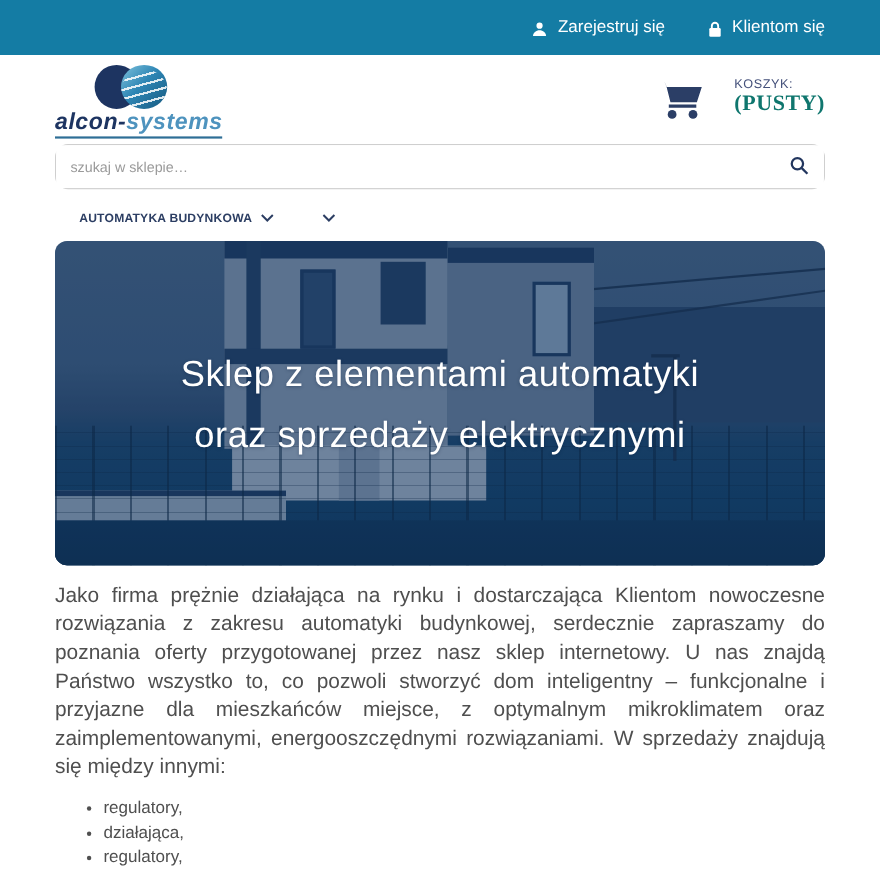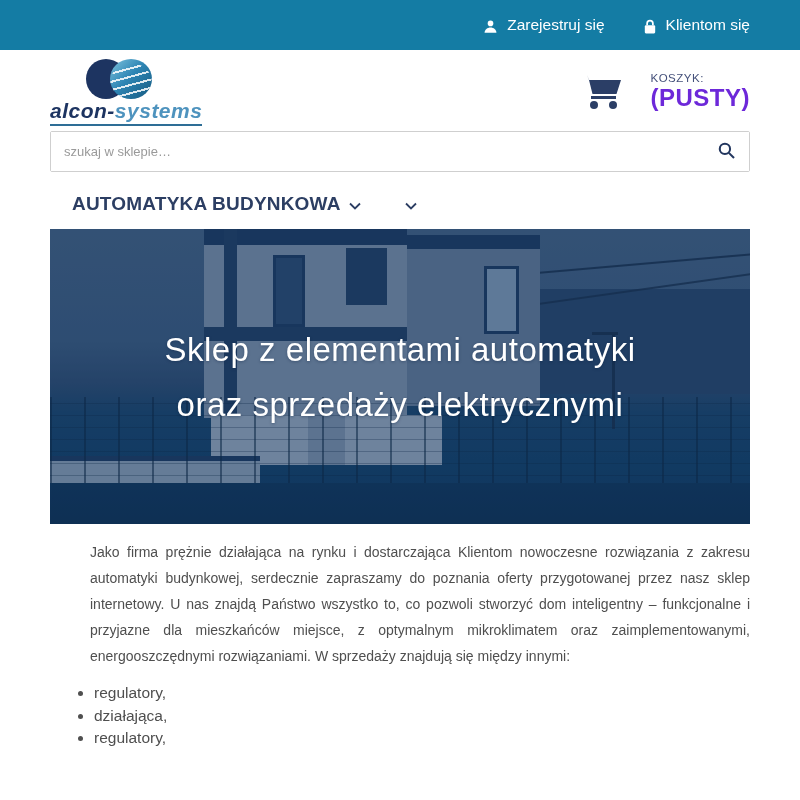--- a/index.html
+++ b/index.html
@@ -23,39 +23,39 @@
      background:repeating-linear-gradient(-15deg, transparent 0 6px, rgba(255,255,255,0.85) 6px 8px);
      border-radius:50%; transform:translateY(4px); }
   .logo-text { font-style:italic; font-weight:bold; font-size:21px; letter-spacing:0.5px;
      border-bottom:2px solid #2E6E96; padding-bottom:2px; line-height:1.1; }
   .logo-text .lt1 { color:#1D3461; }
   .logo-text .lt2 { color:#4E93BE; }
 
   .cart { display:flex; align-items:flex-start; gap:28px; cursor:pointer; }
   .cart-texts { display:flex; flex-direction:column; }
   .cart-label { font-size:11.5px; color:#44507A; letter-spacing:0.5px; }
-  .cart-status { font-size:24px; font-weight:bold; color:#6d28d9; letter-spacing:0.5px; }
+  .cart-status { font-size:20px; font-weight:bold; color:#0f766e; letter-spacing:0.5px;font-family:Liberation Serif, serif; }
 
   
   .search-row { width:700px; margin:0 auto; }
-  .search-box { position:relative; width:100%; height:41px; border:1px solid #cfcfcf; border-radius:2px; background:#fff; }
+  .search-box { position:relative; width:100%; height:41px; border:1px solid #cfcfcf; border-radius:12px; background:#fff; }
   .search-box input { width:100%; height:100%; border:none; outline:none; padding:0 46px 0 13px;
      font-size:13px; color:#333; font-family:"Liberation Sans", sans-serif; }
   .search-box input::placeholder { color:#9a9a9a; }
   .search-btn { position:absolute; right:0; top:0; width:46px; height:100%; background:transparent; border:none;
      display:flex; align-items:center; justify-content:center; cursor:pointer; }
 
   
   .nav { width:700px; margin:0 auto; padding:21px 0 14px 22px; display:flex; gap:44px; }
-  .nav-item { display:flex; align-items:flex-end; gap:8px; font-size:19px; font-weight:bold;
+  .nav-item { display:flex; align-items:flex-end; gap:8px; font-size:11px; font-weight:bold;
      color:#2C3E63; letter-spacing:0.2px; cursor:pointer; }
 
   
   .hero { position:relative; width:700px; height:295px; margin:0 auto; overflow:hidden;
-     background:linear-gradient(#4a6080 0%, #41597b 38%, #32496c 52%, #1b4066 62%, #133b62 78%, #113458 100%); }
+     background:linear-gradient(#4a6080 0%, #41597b 38%, #32496c 52%, #1b4066 62%, #133b62 78%, #113458 100%);border-radius:11px; }
   .hero * { position:absolute; }
   .trees-right { right:0; top:60px; width:46%; height:105px; background:#2b4264; border-radius:8px 0 0 0; }
   .trees-mid { right:40%; top:95px; width:18%; height:70px; background:#2d4467; }
   .powerline1 { right:-10px; top:38px; width:330px; height:2px; background:rgba(25,40,66,0.85); transform:rotate(-5deg); }
   .powerline2 { right:-10px; top:64px; width:300px; height:1.5px; background:rgba(25,40,66,0.8); transform:rotate(-8deg); }
   .lamp-pole { right:135px; top:105px; width:3px; height:95px; background:rgba(25,40,66,0.9); }
   .lamp-arm { right:132px; top:103px; width:26px; height:3px; background:rgba(25,40,66,0.9); }
 
   .bld-face { left:22%; top:0; width:29%; height:64%; background:#8a95aa; }
   .bld-face .band-top { left:0; top:0; width:100%; height:16px; background:#1e355a; }
@@ -79,21 +79,21 @@
   .hero-overlay { inset:0; background:rgba(16,58,100,0.38); }
 
   .hero-text { position:absolute; inset:0; display:flex; flex-direction:column; align-items:center;
      justify-content:center; z-index:3; }
   .hero-line { position:static; color:#ffffff; font-size:33px; font-weight:400; line-height:55px;
      letter-spacing:0.5px; text-shadow:0 1px 3px rgba(10,30,60,0.35); }
 
   
   .main { width:700px; margin:0 auto; }
   .main-heading { margin-top:21px; font-size:21px; font-weight:400; color:#2B6FC4; letter-spacing:0.2px; }
-  .main-paragraph { margin-top:15px; font-size:14px; color:#4f4f4f; line-height:26px; text-align:justify;margin-left:40px; }
+  .main-paragraph { margin-top:15px; font-size:19px; color:#4f4f4f; line-height:26px; text-align:justify; }
   .main-list { margin-top:13px; padding-left:44px; font-size:15.5px; color:#4f4f4f; line-height:22.5px; }
   .main-list li { list-style:disc; }
 </style>
 </head>
 <body>
 
 <div class="topbar">
   <div class="topbar-inner">
     <div class="topbar-link">
       <span>

